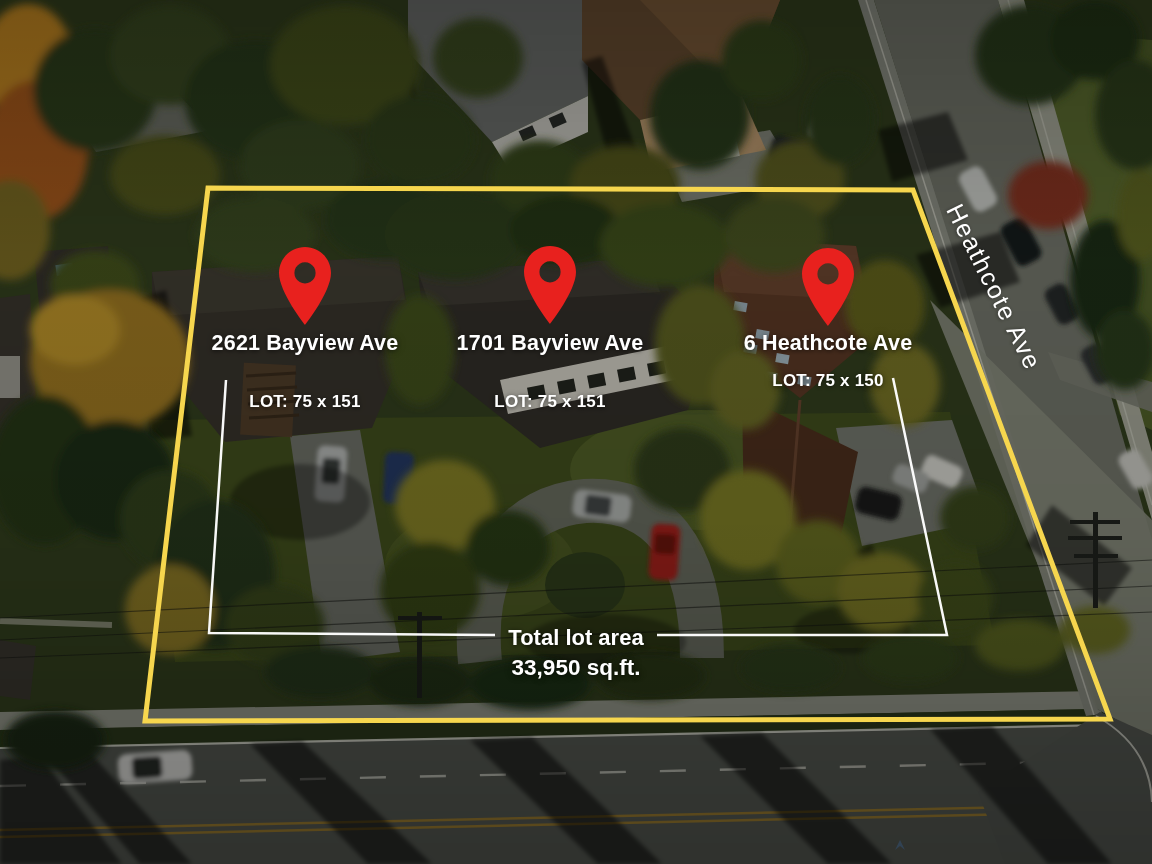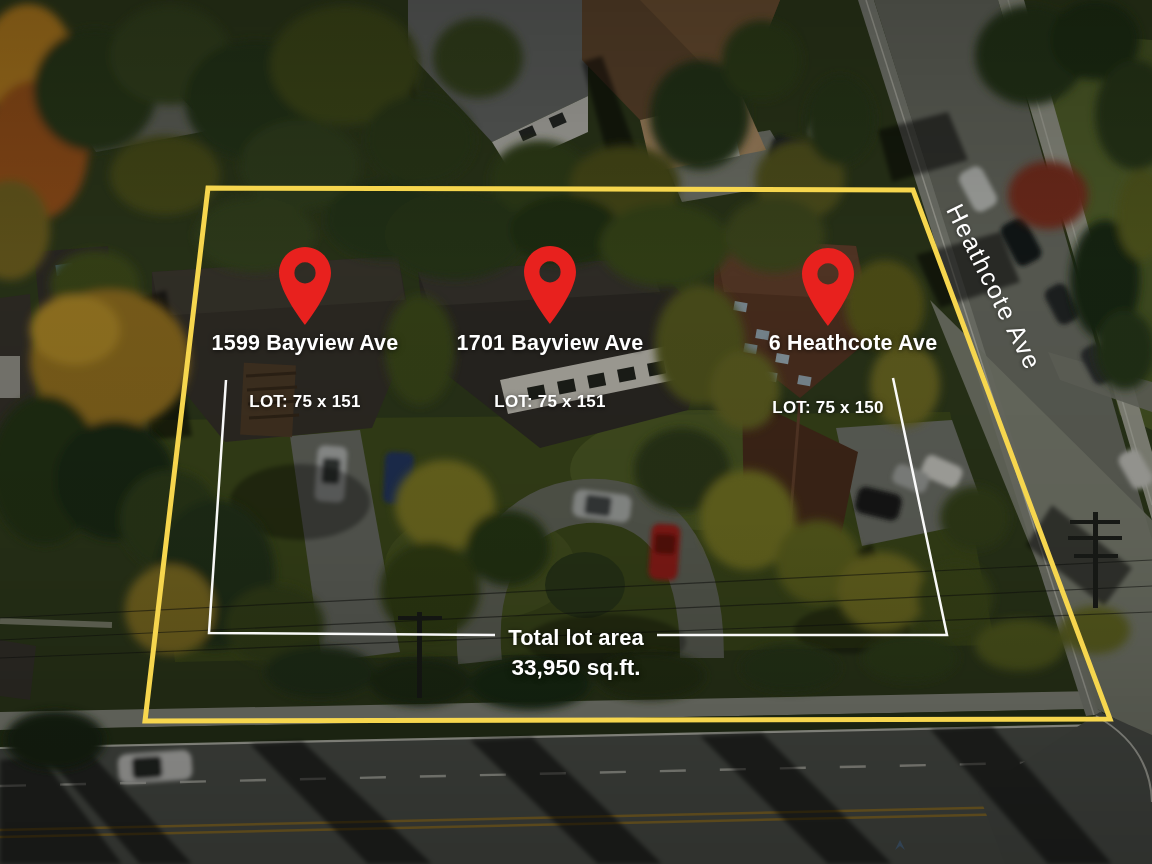--- a/index.html
+++ b/index.html
@@ -290,26 +290,26 @@
       <path d="M26 0C11.6 0 0 11.6 0 26c0 19 26 52 26 52s26-33 26-52C52 11.6 40.4 0 26 0zm0 36.5a10.6 10.6 0 1 1 .02 0z" fill-rule="evenodd" fill="#E8211E"></path>
     </g>
     <g transform="translate(524,246)">
       <path d="M26 0C11.6 0 0 11.6 0 26c0 19 26 52 26 52s26-33 26-52C52 11.6 40.4 0 26 0zm0 36.5a10.6 10.6 0 1 1 .02 0z" fill-rule="evenodd" fill="#E8211E"></path>
     </g>
     <g transform="translate(802,248)">
       <path d="M26 0C11.6 0 0 11.6 0 26c0 19 26 52 26 52s26-33 26-52C52 11.6 40.4 0 26 0zm0 36.5a10.6 10.6 0 1 1 .02 0z" fill-rule="evenodd" fill="#E8211E"></path>
     </g>
   </svg>
 
-  <div class="label addr" style="left:305px;top:344px;">1599 Bayview Ave</div>
+  <div class="label addr" style="left:305px;top:344px;">2621 Bayview Ave</div>
   <div class="label lot" style="left:305px;top:381px;">LOT: 75 x 151</div>
 
   <div class="label addr" style="left:550px;top:344px;">1701 Bayview Ave</div>
   <div class="label lot" style="left:550px;top:381px;">LOT: 75 x 151</div>
 
-  <div class="label addr" style="left:828px;top:344px;margin-left:25px;">6 Heathcote Ave</div>
-  <div class="label lot" style="left:828px;top:387px;">LOT: 75 x 150</div>
+  <div class="label addr" style="left:828px;top:344px;">6 Heathcote Ave</div>
+  <div class="label lot" style="left:828px;top:360px;">LOT: 75 x 150</div>
 
   <div class="label total-title" style="left:576px;top:638px;">Total lot area</div>
   <div class="label total-value" style="left:576px;top:668px;">33,950 sq.ft.</div>
 
   <div class="label street" style="left:994px;top:287px;">Heathcote Ave</div>
 </div>
 
 </body></html>

